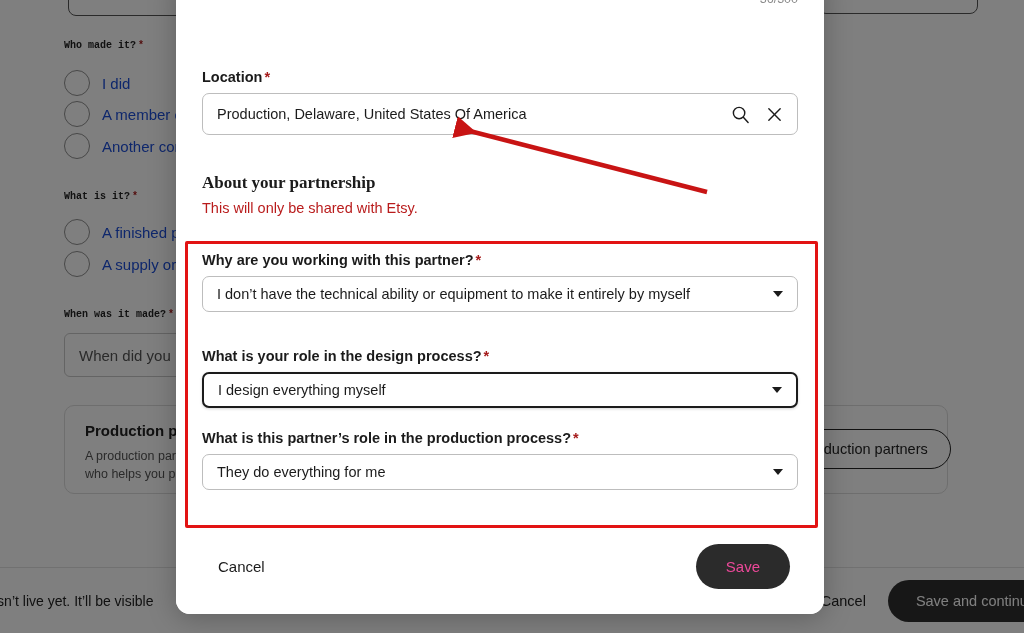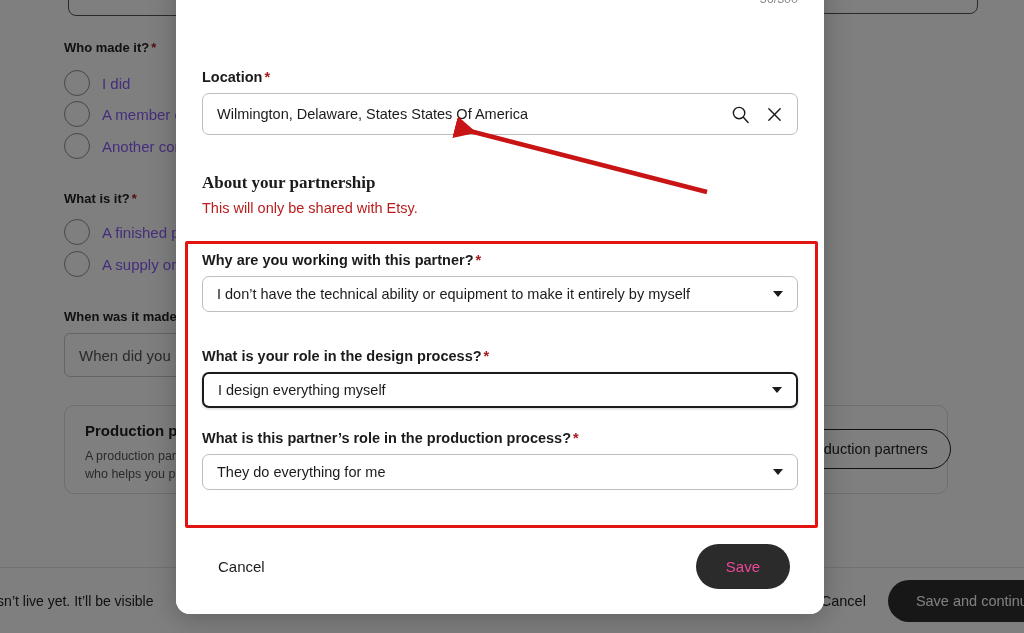--- a/index.html
+++ b/index.html
@@ -32,42 +32,43 @@
     left: 40px;
     top: -14px;
     width: 944px;
     height: 534px;
     background: #ffffff;
     border-radius: 12px;
   }
 
   .bg-label {
     position: absolute;
-    font-size: 13px;
+    font-size: 10px;
     font-weight: bold;
     color: #222222;
     white-space: nowrap;
+    font-family: Liberation Mono, monospace;
   }
   .bg-label .req { color: #a61c1c; font-weight: bold; margin-left: 2px; }
 
   .bg-radio-row {
     position: absolute;
     display: flex;
     align-items: center;
     gap: 12px;
     white-space: nowrap;
   }
   .bg-radio {
     width: 26px; height: 26px;
     border: 1.5px solid #8f8f8f;
     border-radius: 50%;
     background: #ffffff;
     flex: none;
   }
-  .bg-radio-label { font-size: 15px; color: #8b5cf6; }
+  .bg-radio-label { font-size: 15px; color: #1d4ed8; }
 
   .bg-input {
     position: absolute;
     height: 44px;
     border: 1px solid #c9c9c9;
     border-radius: 6px;
     background: #ffffff;
     display: flex;
     align-items: center;
     padding: 0 14px;
@@ -400,21 +401,21 @@
 
     <div class="modal-body">
 
       <div class="char-count">36/300</div>
 
       <div class="location-wrap">
         <span class="field-label">
           <span>Location</span><span class="req">*</span>
         </span>
         <div class="location-input">
-          <span class="location-value">Wilmington, Delaware, States States Of America</span>
+          <span class="location-value">Production, Delaware, United States Of America</span>
           <span class="loc-icons">
             <span class="icon-btn">
               <svg width="19" height="19" viewBox="0 0 20 20">
                 <circle cx="8.5" cy="8.5" r="6" fill="none" stroke="#1b1b1b" stroke-width="1.5"></circle>
                 <line x1="13" y1="13" x2="18" y2="18.5" stroke="#1b1b1b" stroke-width="1.5" stroke-linecap="round"></line>
               </svg>
             </span>
             <span class="icon-btn">
               <svg width="17" height="17" viewBox="0 0 18 18">
                 <line x1="3" y1="3" x2="15" y2="15" stroke="#1b1b1b" stroke-width="1.5" stroke-linecap="round"></line>

